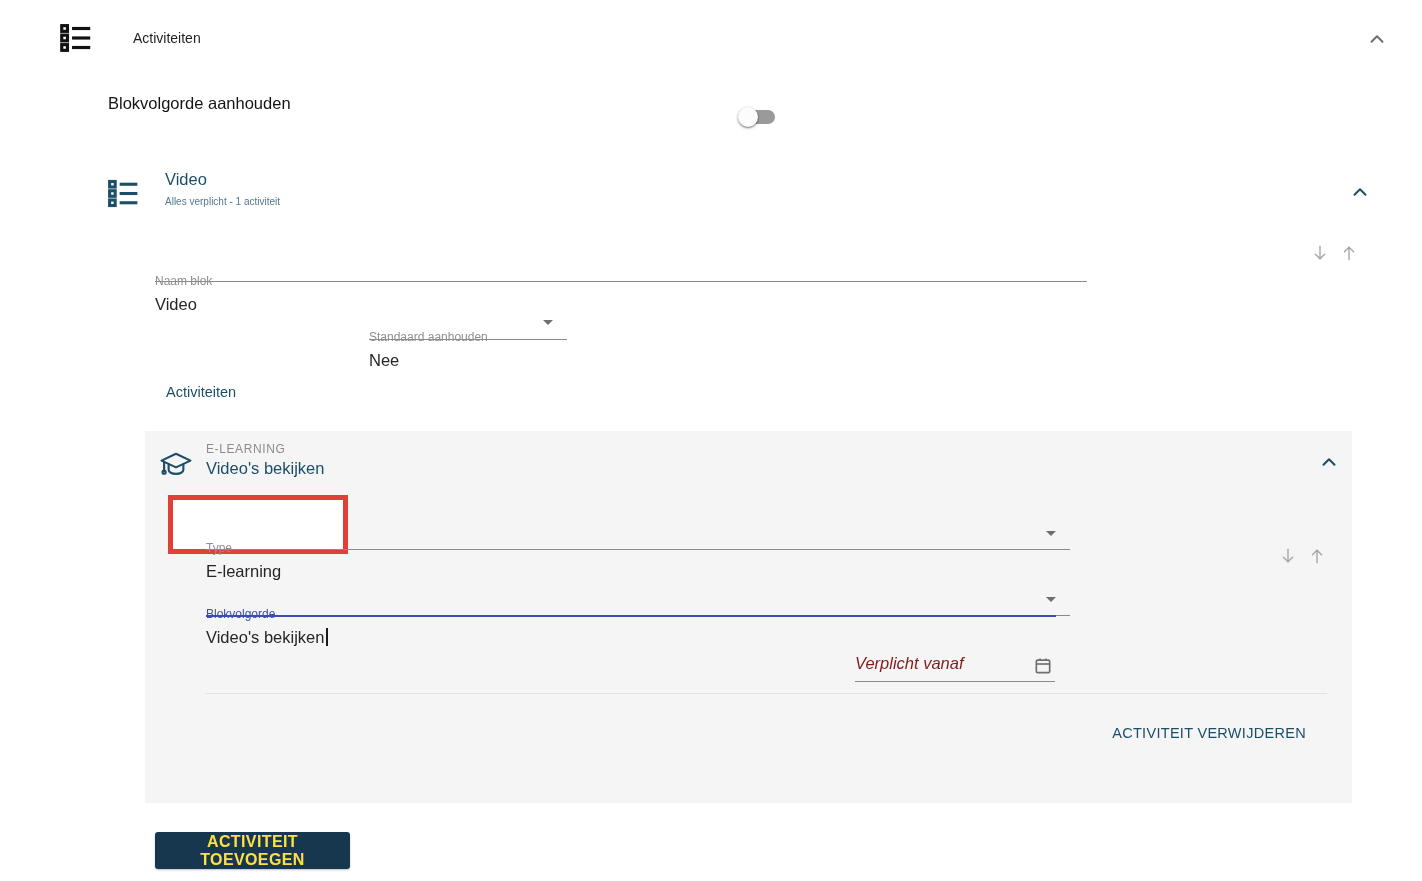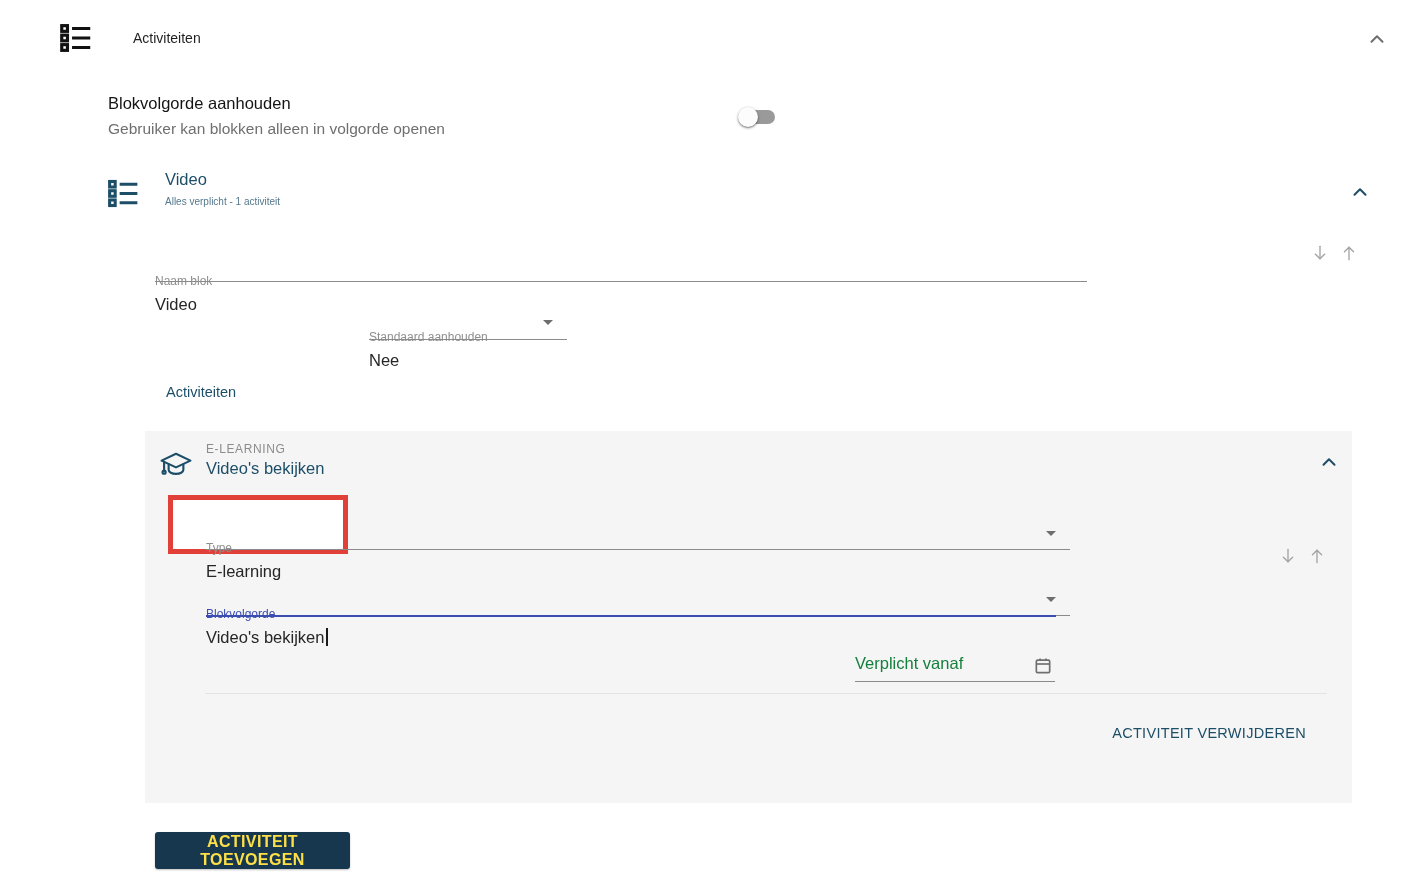--- a/index.html
+++ b/index.html
@@ -10,21 +10,21 @@
     --annotation-red:#e04038;
     --card-bg:#f5f5f5;
     --label-gray:#8f8f8f;
     --text-dark:#262626;
     --line-gray:#8a8a8a;
     --icon-gray:#a3a3a3;
   }
   *{box-sizing:border-box;margin:0;padding:0;}
   html,body{background:#fff;}
   body{font-family:"Liberation Sans","DejaVu Sans",sans-serif;}
-  .page{position:relative;width:1422px;height:881px;background:#ffffff;overflow:hidden;border-radius:30px;}
+  .page{position:relative;width:1422px;height:881px;background:#ffffff;overflow:hidden;}
 
   .icon-svg{display:block;}
 
   
   .hdr-icon{position:absolute;left:57px;top:19px;width:38px;height:38px;color:#111;}
   .hdr-title{position:absolute;left:133px;top:30px;font-size:14px;color:#1f1f1f;}
   .hdr-chevron{position:absolute;left:1366px;top:28px;width:22px;height:22px;color:#6f6f6f;cursor:pointer;}
 
   
   .bo-label{position:absolute;left:108px;top:94px;font-size:16.5px;color:#141414;}
@@ -70,21 +70,21 @@
   .f-type{left:61px;top:74px;width:864px;height:45px;cursor:pointer;}
   .f-type .sel-arrow{right:14px;bottom:14px;}
   .f-catalog{left:61px;top:140px;width:864px;height:45px;cursor:pointer;}
   .f-catalog .flabel{color:var(--focus-indigo);}
   .f-catalog .sel-arrow{right:14px;bottom:14px;}
   .f-catalog .underline-focus{position:absolute;left:0;bottom:-1px;width:850px;height:2px;background:var(--focus-indigo);}
   .caret{display:inline-block;width:1.5px;height:18px;background:#1a1a1a;vertical-align:-3px;margin-left:2px;}
   .f-validity{left:61px;top:206px;width:201px;height:45px;cursor:pointer;}
   .f-validity .sel-arrow{right:14px;bottom:14px;}
   .f-reqfrom{left:710px;top:206px;width:200px;height:45px;cursor:text;}
-  .f-reqfrom .fvalue{color:#15803d;margin-top:24px;line-height:22px;margin-top:0;position:absolute;left:0;bottom:8px;}
+  .f-reqfrom .fvalue{color:#7f1d1d;margin-top:24px;line-height:22px;margin-top:0;position:absolute;left:0;bottom:8px;font-style:italic;}
   .f-reqfrom .cal-icon{position:absolute;right:2px;bottom:6px;width:20px;height:20px;color:#6f6f6f;cursor:pointer;}
 
   .ma-card{left:1133px;top:114px;}
 
   .card-divider{position:absolute;left:60px;top:262px;width:1122px;height:1px;background:#e3e3e3;}
   .remove-btn{position:absolute;right:46px;top:294px;font-size:14.5px;letter-spacing:.3px;font-weight:500;color:var(--navy);cursor:pointer;background:none;border:none;font-family:inherit;}
 
   
   .add-btn{position:absolute;left:155px;top:832px;width:195px;height:37px;background:var(--button-bg);color:#fde047;border:none;border-radius:3px;font-family:inherit;font-size:16px;font-weight:700;letter-spacing:.4px;cursor:pointer;box-shadow:0 1px 2px rgba(0,0,0,.25);display:flex;align-items:center;justify-content:center;}
 </style>
@@ -104,21 +104,20 @@
     </svg>
   </span>
   <div class="hdr-title">Activiteiten</div>
   <span class="hdr-chevron">
     <svg class="icon-svg" viewBox="0 0 24 24" fill="none" stroke="currentColor" stroke-width="2.2" stroke-linecap="round" stroke-linejoin="round">
         <polyline points="6 15 12 9 18 15"></polyline>
       </svg>
   </span>
 
   <div class="bo-label">Blokvolgorde aanhouden</div>
-  <div class="bo-desc">Gebruiker kan blokken alleen in volgorde openen</div>
   <div class="toggle">
     <span class="track"></span>
     <span class="thumb"></span>
   </div>
 
   <span class="blk-icon">
     <svg class="icon-svg" viewBox="0 0 24 24" fill="none" stroke="currentColor" stroke-width="2">
       <rect x="3" y="4.2" width="3.6" height="3.6"></rect>
         <line x1="9.5" y1="6" x2="21" y2="6"></line>
       <rect x="3" y="10.2" width="3.6" height="3.6"></rect>

